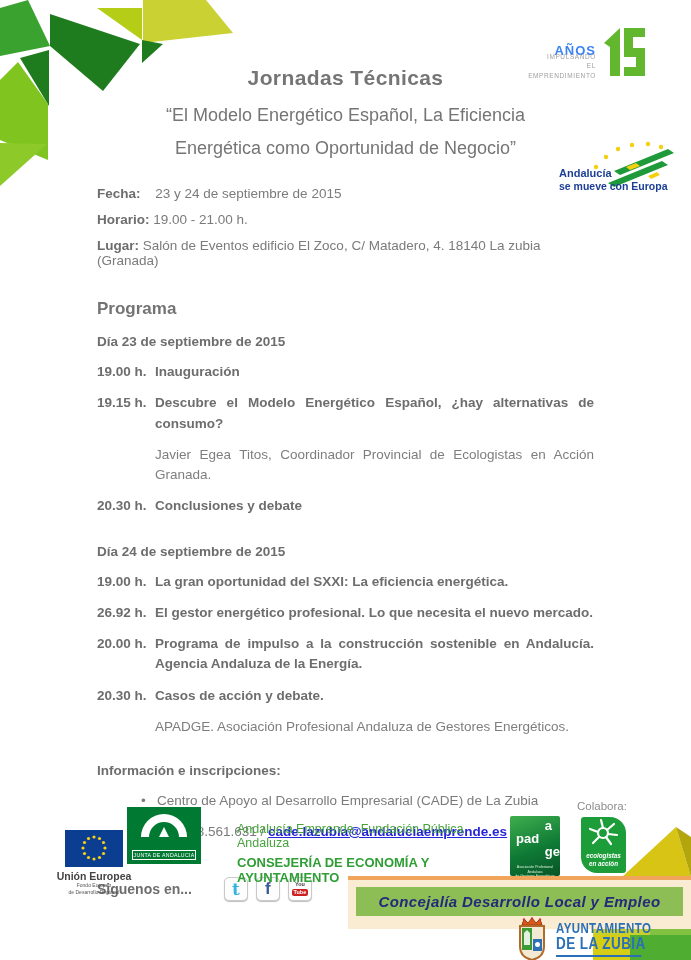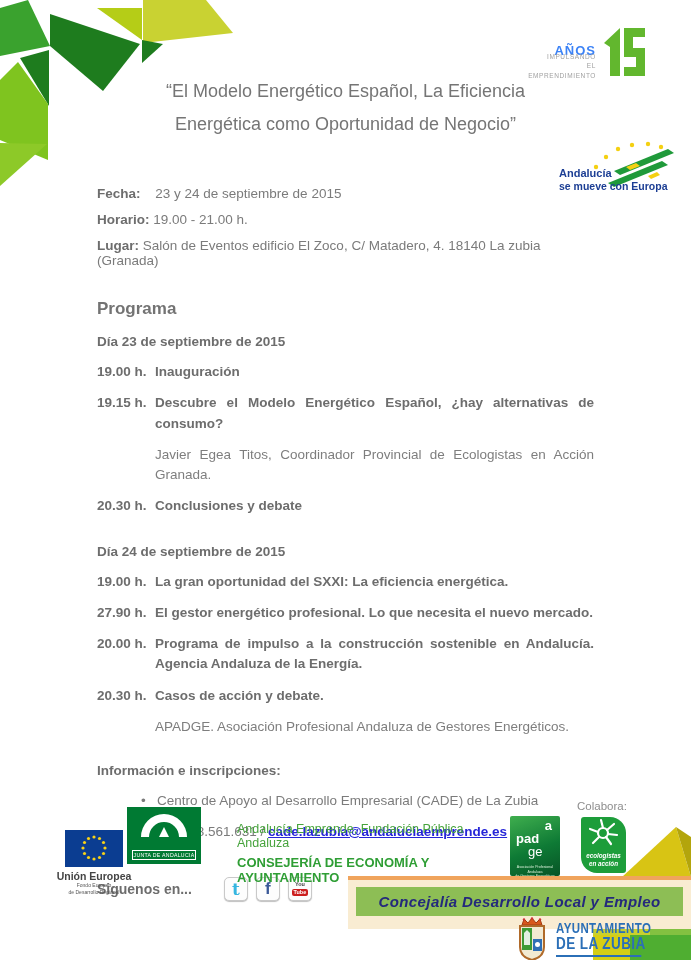--- a/index.html
+++ b/index.html
@@ -73,21 +73,21 @@
   .ministry{left:237px;top:822px;width:260px}
   .ministry .l1{font-size:12.5px;color:#46a33c}
   .ministry .l2{font-size:13px;font-weight:bold;color:#2f9e35;margin-top:5px}
 
   .colabora{left:577px;top:800px;font-size:11.5px;color:#8d8d8d}
 
   .apadge{left:510px;top:816px;width:50px;height:60px;background:linear-gradient(160deg,#3fae4e 0%,#0e7a35 55%,#075426 100%);
           color:#fff;text-align:center;position:absolute;border-radius:2px}
   .apadge .a{font-size:13px;font-weight:bold;line-height:1;padding-top:3px;text-align:right;padding-right:8px}
   .apadge .pad{font-size:13px;font-weight:bold;line-height:1;text-align:left;padding-left:6px}
-  .apadge .ge{font-size:13px;font-weight:normal;line-height:1;text-align:left;padding-left:18px}
+  .apadge .ge{font-size:13px;font-weight:bold;line-height:1;text-align:right;padding-left:18px}
   .apadge .sub{font-size:3.6px;line-height:1.3;margin-top:7px;color:#d7f0d7}
 
   .ecolog{left:581px;top:817px;width:45px;height:56px;background:#1d9d3a;position:absolute;
           border-radius:3px 16px 3px 16px;text-align:center;overflow:hidden}
   .ecolog .et{font-size:6.3px;font-weight:bold;font-style:italic;color:#fff;line-height:1.25;margin-top:1px}
   .ecolog-sub{left:584px;top:875px;font-size:6.5px;font-weight:bold;color:#2f9e35;font-style:italic}
 
   
   .deco-br{left:560px;top:820px;width:131px;height:140px}
   .banner-box{left:348px;top:876px;width:343px;height:53px;background:#f9ecd2;border-top:4px solid #f0a45c;position:absolute}
@@ -125,20 +125,21 @@
     <polygon points="4,17 20,2 20,50 10,50 10,21" fill="#62b72e"></polygon>
     <rect x="24" y="2" width="21" height="9" fill="#62b72e"></rect>
     <rect x="24" y="11" width="9" height="11" fill="#62b72e"></rect>
     <rect x="24" y="22" width="21" height="9" fill="#62b72e"></rect>
     <rect x="36" y="31" width="9" height="10" fill="#62b72e"></rect>
     <rect x="24" y="41" width="21" height="9" fill="#62b72e"></rect>
   </svg>
 </div>
 
 <div class="abs titleblock">
+  <div class="title">Jornadas Técnicas</div>
   <div class="subtitle">
     <div>“El Modelo Energético Español, La Eficiencia</div>
     <div>Energética como Oportunidad de Negocio”</div>
   </div>
 </div>
 
 <div class="abs europa">
   <svg viewBox="0 0 130 58" width="130" height="58" style="position:absolute;left:0;top:0">
     <polygon points="58,30 112,8 118,12 64,34" fill="#1f9a3a"></polygon>
     <polygon points="52,42 106,20 112,24 58,46" fill="#1f9a3a"></polygon>
@@ -193,21 +194,21 @@
     <span class="txt">Conclusiones y debate</span>
   </div>
 
   <div class="day-title day2">Día 24 de septiembre de 2015</div>
 
   <div class="item">
     <span class="time">19.00 h.</span>
     <span class="txt">La gran oportunidad del SXXI: La eficiencia energética.</span>
   </div>
   <div class="item">
-    <span class="time">27.90 h.</span>
+    <span class="time">26.92 h.</span>
     <span class="txt">El gestor energético profesional. Lo que necesita el nuevo mercado.</span>
   </div>
   <div class="item justify">
     <span class="time">20.00 h.</span>
     <span class="txt">Programa de impulso a la construcción sostenible en Andalucía. Agencia Andaluza de la Energía.</span>
   </div>
   <div class="item">
     <span class="time">20.30 h.</span>
     <span class="txt">Casos de acción y debate.</span>
   </div>

